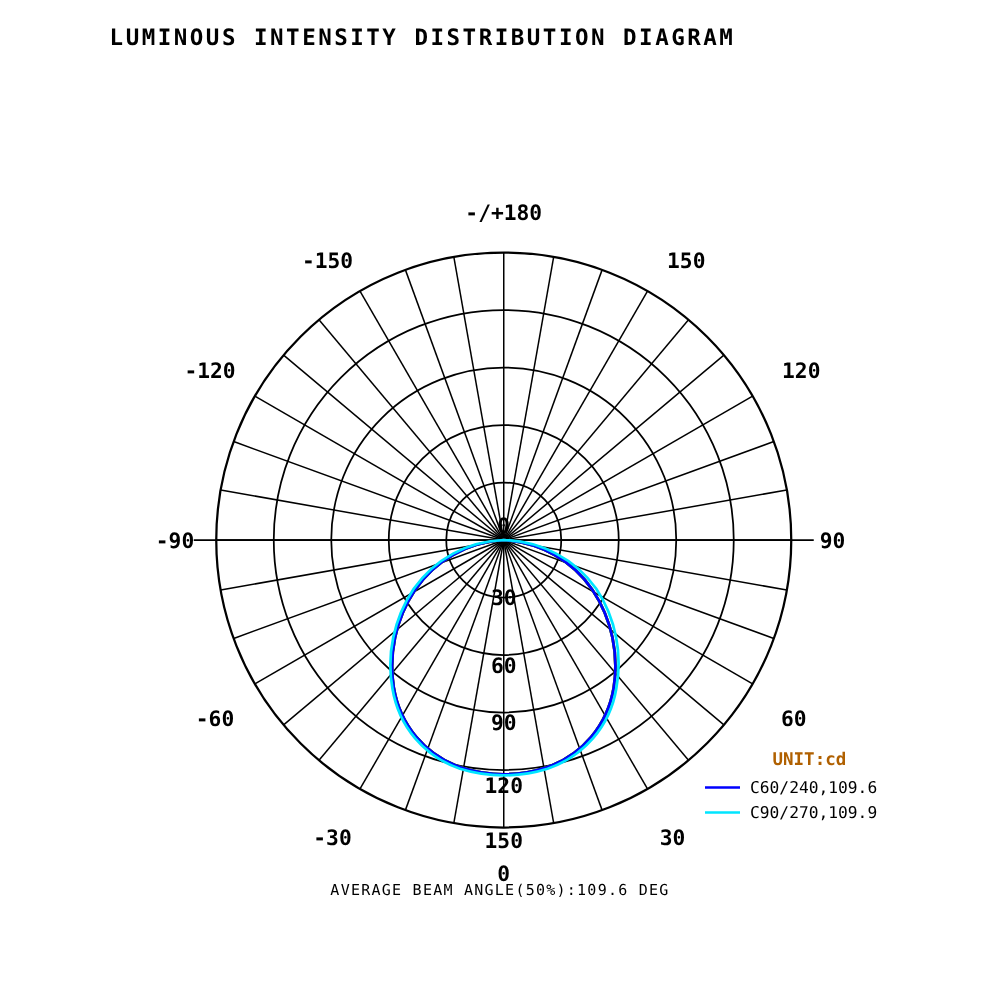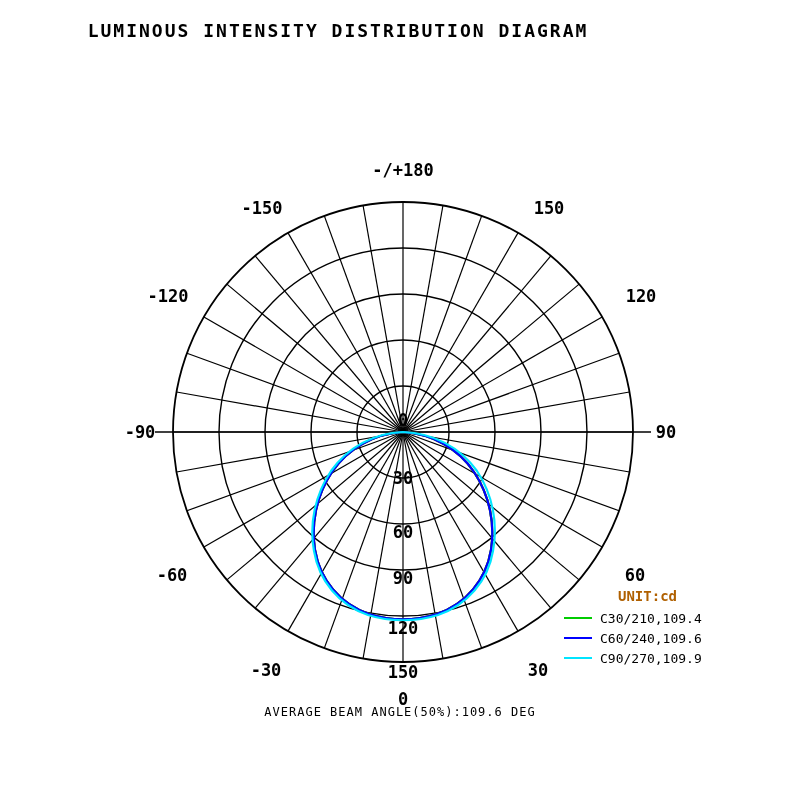--- a/index.html
+++ b/index.html
@@ -44,21 +44,21 @@
   }
   .rlabel {
     font-family: "DejaVu Sans Mono", monospace;
     font-size: 17px;
     font-weight: bold;
     fill: #000;
   }
   #legend {
     position: absolute;
     left: 560px;
-    top: 588px;
+    top: 600px;
     width: 200px;
     font-family: "DejaVu Sans Mono", monospace;
     font-size: 13px;
   }
   #legend .unit {
     font-weight: bold;
     font-size: 14px;
     color: #b06000;
     letter-spacing: 0px;
     margin-bottom: 4px;
@@ -206,24 +206,20 @@
       <text class="rlabel" x="403" y="584" text-anchor="middle">90</text>
       <text class="rlabel" x="403" y="634" text-anchor="middle">120</text>
       <text class="rlabel" x="403" y="678" text-anchor="middle">150</text>
     </g>
   </svg>
 </div>
 
 <div id="legend">
   <div class="unit">UNIT:cd</div>
   <div class="row">
-    <span class="swatch" style="border-top-color:#00cc00"></span>
-    <span class="ltext">C30/210,109.4</span>
-  </div>
-  <div class="row">
     <span class="swatch" style="border-top-color:#0000ff"></span>
     <span class="ltext">C60/240,109.6</span>
   </div>
   <div class="row">
     <span class="swatch" style="border-top-color:#00e5ff"></span>
     <span class="ltext">C90/270,109.9</span>
   </div>
 </div>
 
 <div id="footer">AVERAGE BEAM ANGLE(50%):109.6 DEG</div>

